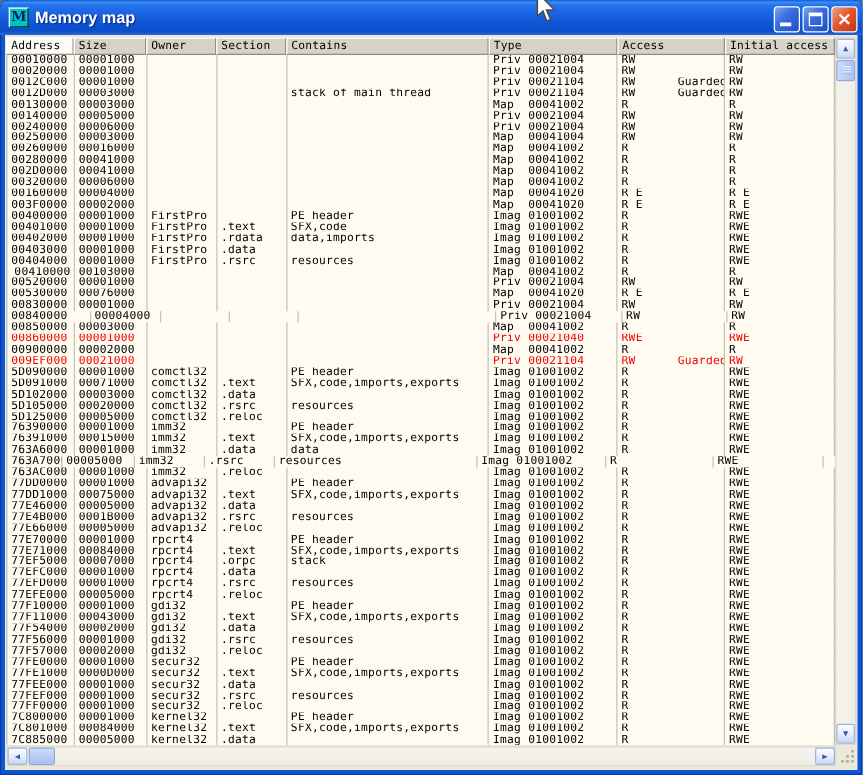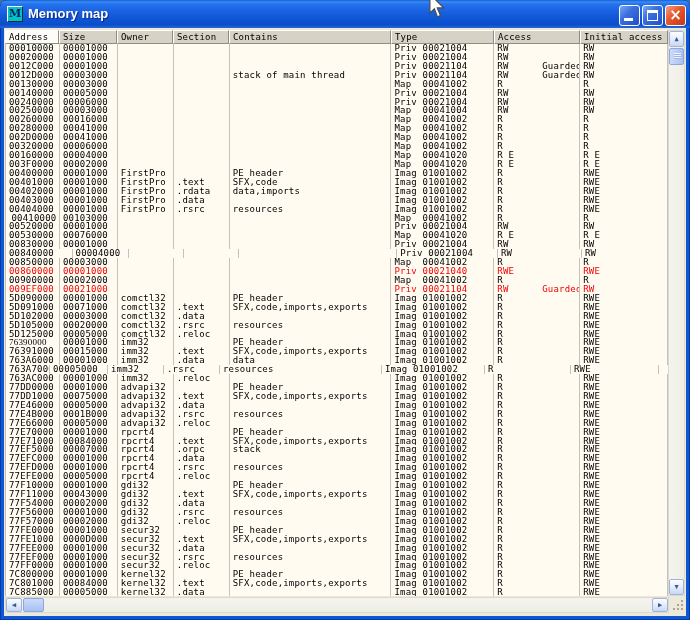--- a/index.html
+++ b/index.html
@@ -462,21 +462,21 @@
           <div class="cell" style="width: 54px;">5D125000</div>
           <div class="cell" style="width: 58px;">00005000</div>
           <div class="cell" style="width: 56px;">comctl32</div>
           <div class="cell" style="width: 56px;">.reloc</div>
           <div class="cell" style="width: 162px;"></div>
           <div class="cell" style="width: 103px;">Imag 01001002</div>
           <div class="cell" style="width: 86px;">R</div>
           <div class="cell" style="width: 88px;">RWE</div>
         </div>
         <div class="row">
-          <div class="cell" style="width: 54px; font-family: Liberation Serif, serif;">76390000</div>
+          <div class="cell" style="width: 54px;">76390000</div>
           <div class="cell" style="width: 58px;">00001000</div>
           <div class="cell" style="width: 56px;">imm32</div>
           <div class="cell" style="width: 56px;"></div>
           <div class="cell" style="width: 162px;">PE header</div>
           <div class="cell" style="width: 103px;">Imag 01001002</div>
           <div class="cell" style="width: 86px;">R</div>
           <div class="cell" style="width: 88px;">RWE</div>
         </div>
         <div class="row">
           <div class="cell" style="width: 54px;">76391000</div>

